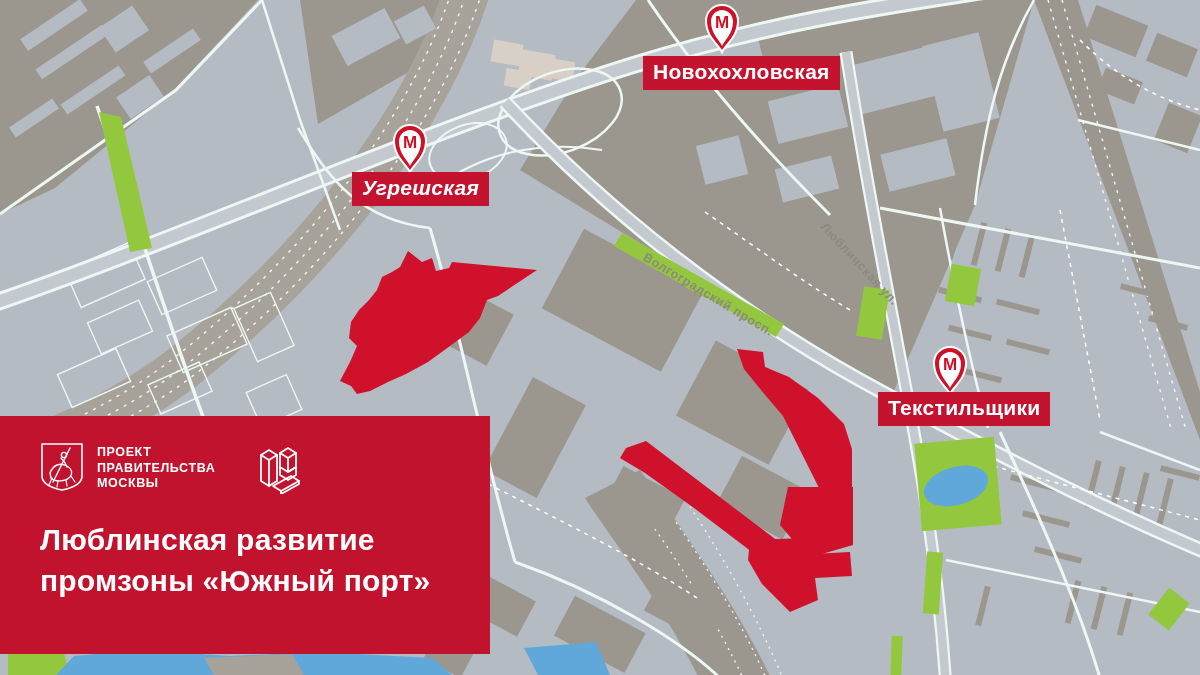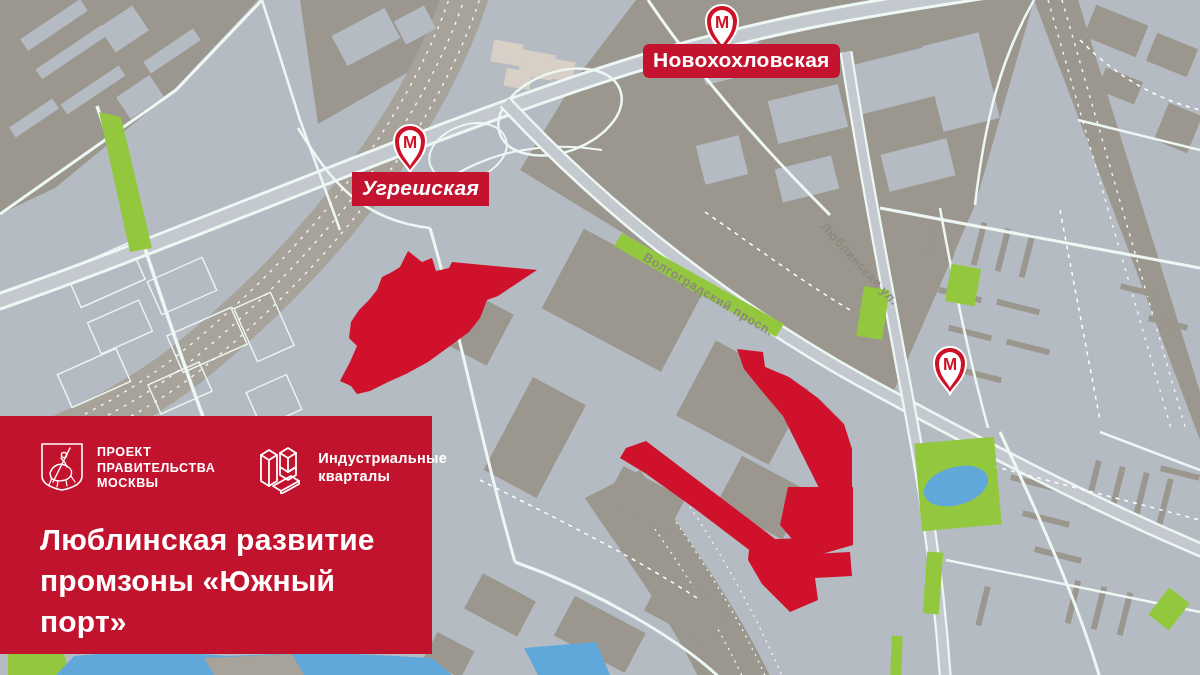--- a/index.html
+++ b/index.html
@@ -18,21 +18,21 @@
     font-size:21px;font-weight:bold;letter-spacing:.3px;
     padding:4px 10px 6px;white-space:nowrap;
   }
   
   .road-label{
     position:absolute;color:#8d897f;font-size:12.5px;font-weight:600;
     letter-spacing:.6px;white-space:nowrap;transform-origin:left top;
   }
   
   .panel{
-    position:absolute;left:0;top:416px;width:432px;height:238px;
+    position:absolute;left:0;top:416px;width:490px;height:238px;
     background:#c2132e;color:#fff;box-sizing:border-box;
     padding:26px 20px 0 40px;
   }
   .logos{display:flex;align-items:flex-start;gap:40px;}
   .logo-block{display:flex;gap:13px;}
   .logo-block svg{flex:0 0 auto;display:block;}
   .gov-text{margin-top:3px;font-size:12.5px;font-weight:bold;letter-spacing:.6px;line-height:15.5px;}
   .brand-text{margin-top:8px;font-size:14.5px;font-weight:bold;letter-spacing:.3px;line-height:17.5px;}
   .panel-title{margin:25px 0 0;font-size:30px;font-weight:bold;line-height:41px;letter-spacing:.2px;}
   .panel-title span{display:block;}
@@ -224,38 +224,39 @@
   <div class="road-label" style="left:648px;top:250px;transform:rotate(31deg);">Волгоградский просп.</div>
   <div class="road-label" style="left:828px;top:220px;transform:rotate(47deg);">Люблинская ул.</div>
 
   <div class="pin" style="left:702px;top:2px;">
     <svg width="40" height="52" viewBox="0 0 40 52">
       <path d="M20,50 C17,43 4,35 4,19 C4,10 11,3 20,3 C29,3 36,10 36,19 C36,35 23,43 20,50 Z" fill="#cf1127" stroke="#fff" stroke-width="2"></path>
       <path d="M20,44 C18,39 9,32 9,19.5 C9,13 14,8 20,8 C26,8 31,13 31,19.5 C31,32 22,39 20,44 Z" fill="#fff"></path>
       <text x="20" y="26" text-anchor="middle" font-size="17" font-weight="bold" fill="#cf1127" font-family="Liberation Sans, sans-serif">М</text>
     </svg>
   </div>
-  <div class="st-label" style="left:643px;top:44px;border-radius:6px;">Новохохловская</div>
+  <div class="st-label" style="left:643px;top:56px;">Новохохловская</div>
 
   <div class="pin" style="left:390px;top:122px;">
     <svg width="40" height="52" viewBox="0 0 40 52">
       <path d="M20,50 C17,43 4,35 4,19 C4,10 11,3 20,3 C29,3 36,10 36,19 C36,35 23,43 20,50 Z" fill="#cf1127" stroke="#fff" stroke-width="2"></path>
       <path d="M20,44 C18,39 9,32 9,19.5 C9,13 14,8 20,8 C26,8 31,13 31,19.5 C31,32 22,39 20,44 Z" fill="#fff"></path>
       <text x="20" y="26" text-anchor="middle" font-size="17" font-weight="bold" fill="#cf1127" font-family="Liberation Sans, sans-serif">М</text>
     </svg>
   </div>
   <div class="st-label" style="left:352px;top:172px;font-style:italic;">Угрешская</div>
 
   <div class="pin" style="left:930px;top:344px;">
     <svg width="40" height="52" viewBox="0 0 40 52">
       <path d="M20,50 C17,43 4,35 4,19 C4,10 11,3 20,3 C29,3 36,10 36,19 C36,35 23,43 20,50 Z" fill="#cf1127" stroke="#fff" stroke-width="2"></path>
       <path d="M20,44 C18,39 9,32 9,19.5 C9,13 14,8 20,8 C26,8 31,13 31,19.5 C31,32 22,39 20,44 Z" fill="#fff"></path>
       <text x="20" y="26" text-anchor="middle" font-size="17" font-weight="bold" fill="#cf1127" font-family="Liberation Sans, sans-serif">М</text>
     </svg>
   </div>
+  <div class="st-label" style="left:878px;top:392px;">Текстильщики</div>
 
   <div class="panel">
     <div class="logos">
 
       <div class="logo-block">
         <svg width="44" height="50" viewBox="0 0 44 50" fill="none" stroke="#fff" stroke-width="1.6" stroke-linecap="round" stroke-linejoin="round">
           <path d="M2,2 H42 V34 Q42,44 22,48 Q2,44 2,34 Z"></path>
           <path d="M30,6 L13,40" stroke-width="1.4"></path>
           <path d="M10,31 C13,23 20,20 27,24 C32,27 33,31 30,35 C25,40 15,40 11,36 Z" stroke-width="1.4"></path>
           <circle cx="24" cy="13" r="2.6" stroke-width="1.4"></circle>
@@ -272,24 +273,20 @@
       <div class="logo-block">
         <svg width="50" height="52" viewBox="0 0 50 52" fill="none" stroke="#fff" stroke-width="1.8" stroke-linejoin="round" stroke-linecap="round">
           <path d="M6,13 L14,8 L22,13 L22,39 L14,44 L6,39 Z"></path>
           <path d="M6,13 L14,18 L22,13 M14,18 L14,44"></path>
           <path d="M25,11 L33,6 L41,11 L41,25 L33,30 L25,25 Z"></path>
           <path d="M25,11 L33,16 L41,11 M33,16 L33,30"></path>
           <path d="M33,30 L41,25 L41,33 L33,38 L25,33 L25,25"></path>
           <path d="M18,44 L36,34 L44,39 L26,49 Z"></path>
           <path d="M26,49 L26,52 M44,39 L44,42 L26,52"></path>
         </svg>
-        <div class="brand-text">
-          <div>Индустриальные</div>
-          <div>кварталы</div>
-        </div>
       </div>
 
     </div>
 
     <h1 class="panel-title">
       <span>Люблинская развитие</span>
       <span>промзоны «Южный порт»</span>
     </h1>
   </div>
 

